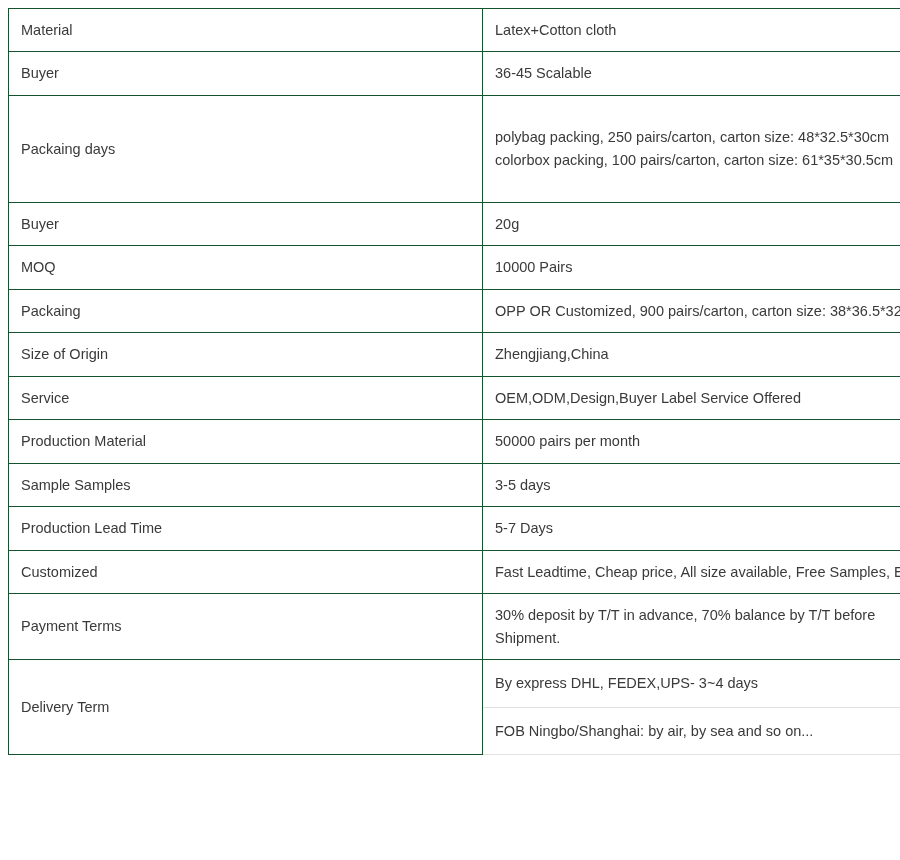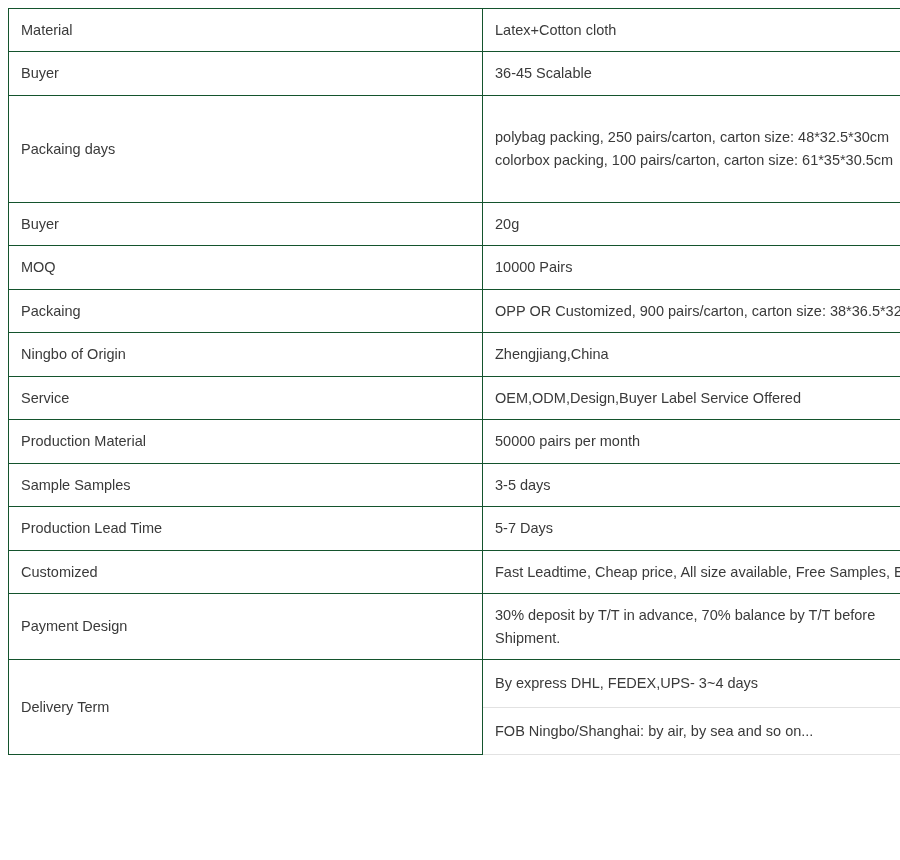--- a/index.html
+++ b/index.html
@@ -86,21 +86,21 @@
     </tr>
     <tr>
       <td class="col-label">MOQ</td>
       <td class="col-value">10000 Pairs</td>
     </tr>
     <tr>
       <td class="col-label">Packaing</td>
       <td class="col-value multiline">OPP OR Customized, 900 pairs/carton, carton size: 38*36.5*32cm</td>
     </tr>
     <tr>
-      <td class="col-label">Ningbo of Origin</td>
+      <td class="col-label">Size of Origin</td>
       <td class="col-value">Zhengjiang,China</td>
     </tr>
     <tr>
       <td class="col-label">Service</td>
       <td class="col-value">OEM,ODM,Design,Buyer Label Service Offered</td>
     </tr>
     <tr>
       <td class="col-label">Production Material</td>
       <td class="col-value">50000 pairs per month</td>
     </tr>
@@ -110,21 +110,21 @@
     </tr>
     <tr>
       <td class="col-label">Production Lead Time</td>
       <td class="col-value">5-7 Days</td>
     </tr>
     <tr>
       <td class="col-label">Customized</td>
       <td class="col-value multiline">Fast Leadtime, Cheap price, All size available, Free Samples, ETC.</td>
     </tr>
     <tr>
-      <td class="col-label">Payment Design</td>
+      <td class="col-label">Payment Terms</td>
       <td class="col-value multiline">30% deposit by T/T in advance, 70% balance by T/T before Shipment.</td>
     </tr>
     <tr>
       <td class="col-label">Delivery Term</td>
       <td class="col-value nested-host">
         <table class="nested">
           <tbody>
             <tr>
               <td>By express DHL, FEDEX,UPS- 3~4 days</td>
             </tr>

